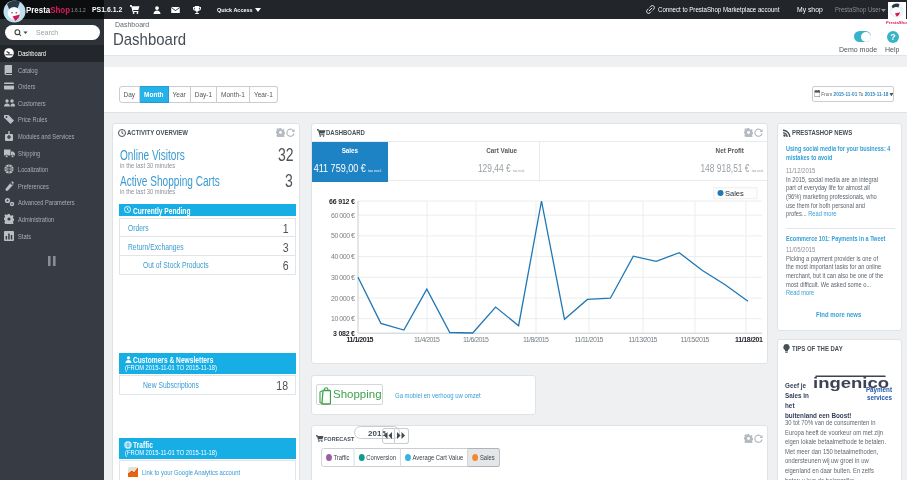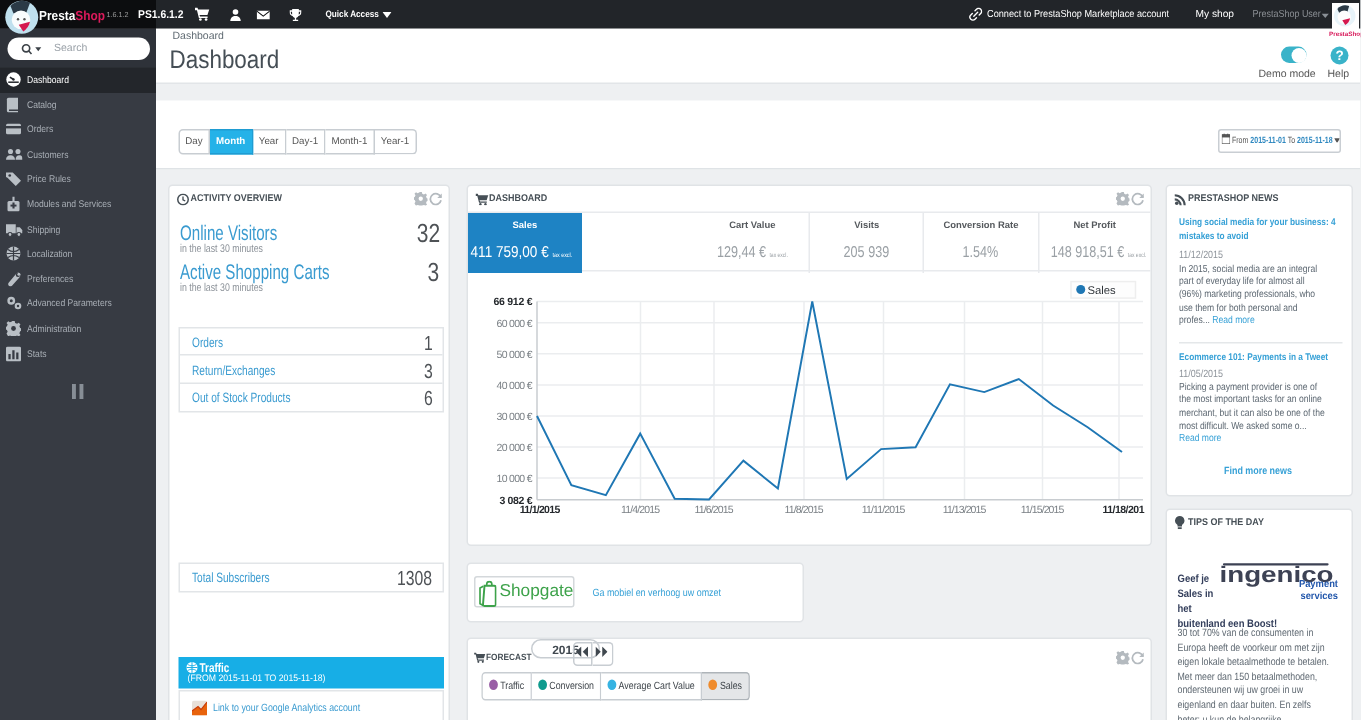--- a/index.html
+++ b/index.html
@@ -59,21 +59,21 @@
 
 
 .biglink { position:absolute; left:7px; font-size:14px; color:#3a9bd0; transform:scaleX(0.72); transform-origin:0 0; white-space:nowrap; }
 .bignum { position:absolute; right:6px; font-size:17.5px; color:#4e5256; transform:scaleX(0.8); transform-origin:100% 0; }
 .subtxt { position:absolute; left:7px; font-size:7.5px; color:#8c9299; transform:scaleX(0.78); transform-origin:0 0; white-space:nowrap; }
 .bluebar { position:absolute; left:5.5px; width:177px; background:#17aee6; color:#fff; }
 .bluebar .bt { position:absolute; left:14px; font-size:8.5px; font-weight:bold; transform:scaleX(0.78); transform-origin:0 0; white-space:nowrap; }
 .bluebar .bsub { position:absolute; left:6px; font-size:6.3px; font-weight:normal; transform:scaleX(0.92); transform-origin:0 0; white-space:nowrap; }
 .dtable { position:absolute; left:5.5px; width:177px; background:#fff; border:1px solid #e2e5e8; }
 .drow { position:relative; border-bottom:1px solid #e2e5e8; }
-.drow:last-child { border-bottom:none; }
+.drow:last-child { border-bottom:none;margin-left:15px; }
 .drow .k { position:absolute; left:8px; top:4.5px; font-size:9px; color:#3a9bd0; transform:scaleX(0.75); transform-origin:0 0; white-space:nowrap; }
 .drow .v { position:absolute; right:6px; top:2.5px; font-size:13.5px; color:#4e5256; transform:scaleX(0.78); transform-origin:100% 0; }
 
 
 .kpi { position:absolute; top:0; height:40px; border-right:1px solid #e8eaed; }
 .kpi .kl { position:absolute; width:100%; top:5px; text-align:center; font-size:6.3px; font-weight:bold; color:#55595d; }
 .kpi .kv { position:absolute; width:100%; top:19.5px; text-align:center; font-size:10.5px; color:#9aa0a5; white-space:nowrap; transform:scaleX(0.8); transform-origin:50% 0; }
 .kpi .kv .sup { font-size:4.2px; }
 .kpi.sales { background:#1e83c4; border-right:none; }
 .kpi.sales .kl, .kpi.sales .kv { color:#fff; }
@@ -300,38 +300,53 @@
             <path d="M7.9 3.6A3.6 3.6 0 1 0 8 5.5" stroke="#b4babf" stroke-width="1.2" fill="none"></path>
             <path d="M8.5 1v3h-3z" fill="#b4babf"></path>
           </svg>
       </div>
       <div class="biglink" style="top:23px">Online Visitors</div>
         <div class="bignum" style="top:20.5px">32</div>
       <div class="subtxt" style="top:37px">in the last 30 minutes</div>
       <div class="biglink" style="top:49px">Active Shopping Carts</div>
         <div class="bignum" style="top:46.5px">3</div>
       <div class="subtxt" style="top:63px">in the last 30 minutes</div>
+      <div class="bluebar" style="top:79.5px;height:12px">
+          <svg style="position:absolute;left:5px;top:2.5px" width="7" height="7" viewBox="0 0 8 8">
+            <circle cx="4" cy="4" r="3.5" stroke="#fff" stroke-width="1" fill="none"></circle>
+            <path d="M4 2v2.2L5.5 5" stroke="#fff" stroke-width="0.9" fill="none"></path>
+          </svg>
+          <span class="bt" style="top:2px">Currently Pending</span>
+        </div>
       <div class="dtable" style="top:93.5px">
         <div class="drow" style="height:18.5px">
             <span class="k">Orders</span>
             <span class="v">1</span>
           </div>
         <div class="drow" style="height:18.5px">
             <span class="k">Return/Exchanges</span>
             <span class="v">3</span>
           </div>
         <div class="drow" style="height:18.5px">
             <span class="k">Out of Stock Products</span>
             <span class="v">6</span>
           </div>
       </div>
+      <div class="bluebar" style="top:229px;height:21px">
+          <svg style="position:absolute;left:6px;top:3px" width="7" height="7" viewBox="0 0 9 9">
+            <circle cx="4.5" cy="2.3" r="2.1" fill="#fff"></circle>
+            <path d="M0.6 9c0-2.4 1.7-3.8 3.9-3.8S8.4 6.6 8.4 9z" fill="#fff"></path>
+          </svg>
+          <span class="bt" style="top:2px">Customers &amp; Newsletters</span>
+          <span class="bsub" style="top:11px">(FROM 2015-11-01 TO 2015-11-18)</span>
+        </div>
       <div class="dtable" style="top:250.5px">
         <div class="drow" style="height:18.8px">
-            <span class="k">Total Subscribers</span>
-            <span class="v">1308</span>
+            <span class="k">New Subscriptions</span>
+            <span class="v">18</span>
           </div>
       </div>
       <div class="bluebar" style="top:313.5px;height:21px">
           <svg style="position:absolute;left:5px;top:3px" width="8" height="8" viewBox="0 0 10 10">
             <circle cx="5" cy="5" r="4.6" fill="#fff"></circle>
             <path d="M5 .4v9.2M.4 5h9.2M1.3 2.3c2.3 1.7 5.1 1.7 7.4 0M1.3 7.7c2.3-1.7 5.1-1.7 7.4 0" stroke="#17aee6" stroke-width="0.8" fill="none"></path>
           </svg>
           <span class="bt" style="top:2px">Traffic</span>
           <span class="bsub" style="top:11px">(FROM 2015-11-01 TO 2015-11-18)</span>
         </div>
@@ -363,28 +378,20 @@
           </svg>
       </div>
       <div style="position:absolute;left:0;top:17px;width:455px;height:40px;border-top:1px solid #e8eaed;border-bottom:1px solid #e8eaed">
         <div class="kpi sales" style="left:0;width:75.8px">
             <div class="kl">Sales</div>
             <div class="kv" style="text-align:left;padding-left:2px;transform:scaleX(0.86);transform-origin:0 0">411 759,00 € <span class="sup">tax excl.</span></div>
           </div>
         <div class="kpi" style="left:152px;width:76.2px">
             <div class="kl">Cart Value</div>
             <div class="kv">129,44 € <span class="sup">tax excl.</span></div>
-          </div>
-        <div class="kpi" style="left:228.2px;width:76.2px">
-            <div class="kl">Visits</div>
-            <div class="kv">205 939</div>
-          </div>
-        <div class="kpi" style="left:304.4px;width:76.2px">
-            <div class="kl">Conversion Rate</div>
-            <div class="kv">1.54%</div>
           </div>
         <div class="kpi" style="left:380.6px;width:74.4px;border-right:none">
             <div class="kl">Net Profit</div>
             <div class="kv">148 918,51 € <span class="sup">tax excl.</span></div>
           </div>
       </div>
       <svg style="position:absolute;left:0;top:60px" width="455" height="178" viewBox="0 0 455 178">
         <g stroke="#ebedef" stroke-width="1">
           <line x1="115" y1="17" x2="115" y2="149.2"></line>
             <line x1="164" y1="17" x2="164" y2="149.2"></line>
@@ -429,21 +436,21 @@
         <text x="413" y="11.8" font-size="7.5" fill="#2e3338">Sales</text>
       </svg>
     </div>
 
     <div class="panel" style="left:207px;top:356px;width:225px;height:40px">
       <div style="position:absolute;left:4px;top:8px;width:67px;height:21px;border:1px solid #d4d8db;border-radius:2px;background:#fff">
         <svg style="position:absolute;left:2px;top:1.5px" width="12" height="18" viewBox="0 0 12 18">
             <path d="M4 3.5h6.5a1 1 0 0 1 1 1V16a1 1 0 0 1-1 1H4a1 1 0 0 1-1-1z" stroke="#3da24a" stroke-width="1.3" fill="none"></path>
             <path d="M3.2 3.8L1 5v10.5l2.2 1.2M5.5 3.5V2.4c0-1 .7-1.7 1.7-1.7s1.7.7 1.7 1.7v1.1" stroke="#3da24a" stroke-width="1.1" fill="none"></path>
           </svg>
-        <span style="position:absolute;left:16px;top:3px;font-size:11.5px;color:#3da24a;white-space:nowrap">Shopgate</span>
+        <span style="position:absolute;left:16px;top:3px;font-size:11.5px;color:#3da24a;white-space:nowrap">Shopping</span>
       </div>
       <span style="position:absolute;left:83px;top:16px;font-size:7px;color:#35a0d6;white-space:nowrap;transform:scaleX(0.85);transform-origin:0 0;display:inline-block">Ga mobiel en verhoog uw omzet</span>
     </div>
 
     <div class="panel" style="left:207px;top:406px;width:457px;height:74px">
       <div class="phead" style="height:30px">
           <svg style="position:absolute;left:4px;top:9px" width="8" height="7" viewBox="0 0 10 9">
             <path d="M0 0h1.6l.5 1.3h7.4L8.3 5H3L3.4 6h5v1H2.6L1.3 1.8H0z" fill="#464f56"></path>
             <circle cx="3.6" cy="8" r="0.9" fill="#464f56"></circle>
             <circle cx="7.4" cy="8" r="0.9" fill="#464f56"></circle>

